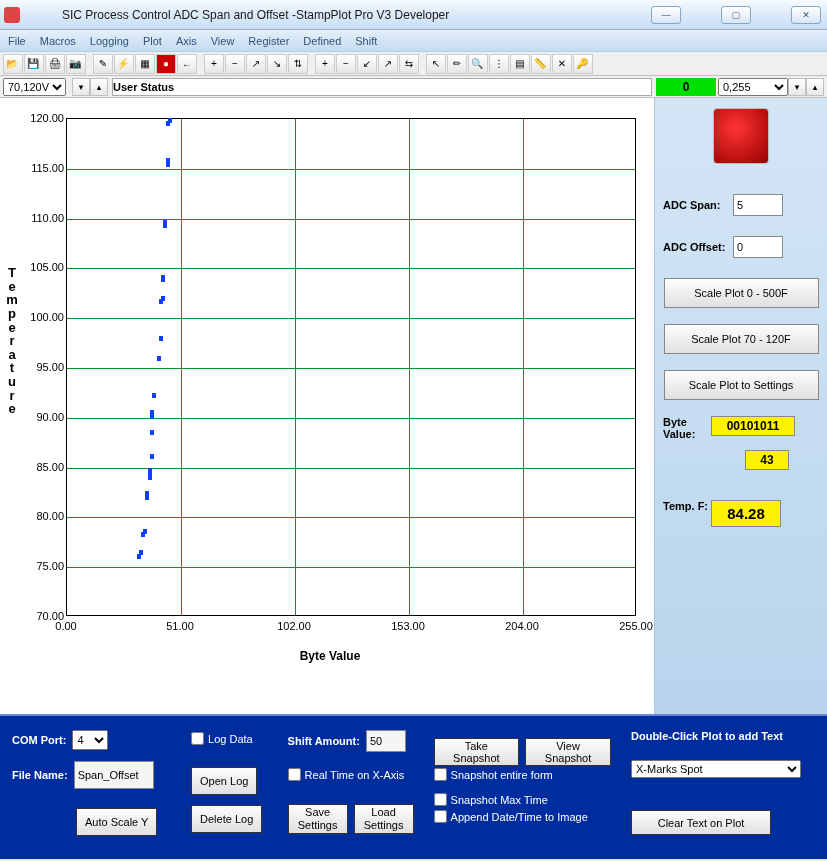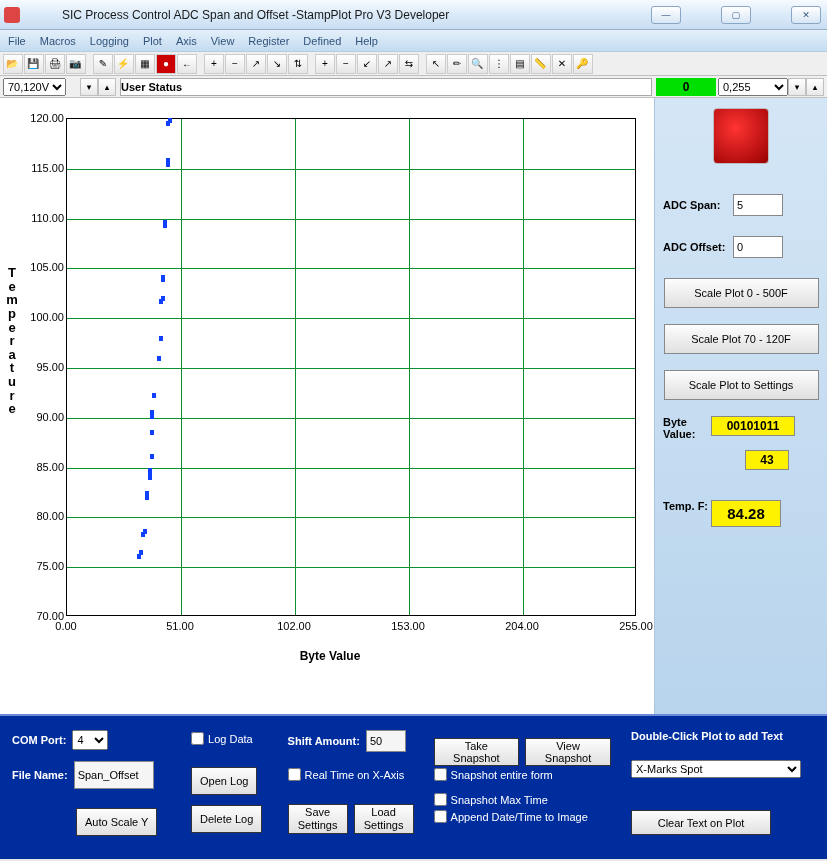--- a/index.html
+++ b/index.html
@@ -16,21 +16,21 @@
 .menubar { height: 22px; background: linear-gradient(#e4f0fa,#c4dbf0); display: flex; align-items: center; padding: 0 8px; font-size: 11px; color: #31537b; border-bottom: 1px solid #b4cbe2; }
 .menubar span { margin-right: 14px; cursor: default; }
 
 
 .toolbar { height: 24px; background: #efefef; display: flex; align-items: center; padding: 1px 3px; border-bottom: 1px solid #c0c0c0; }
 .tb-btn { width: 20px; height: 20px; border: 1px solid #ccc; background: linear-gradient(#fff,#e6e6e6); margin-right: 1px; display:flex; align-items:center; justify-content:center; font-size:10px; }
 .tb-gap { width: 6px; }
 
 
 .statusrow { height: 22px; background: #efefef; display: flex; align-items: center; padding: 2px 3px; border-bottom: 1px solid #c0c0c0; font-size:11px; }
-.statusrow .sel { height:18px; font-size:11px; margin-right: 14px; }
+.statusrow .sel { height:18px; font-size:11px; margin-right: 6px; }
 .statusrow .arrows { display:flex; }
 .statusrow .ar { width:18px; height:18px; border:1px solid #c0c0c0; background:linear-gradient(#fff,#e8e8e8); display:flex; align-items:center; justify-content:center; font-size:9px; }
 .userstatus { flex:1; height:18px; border:1px solid #aaa; background:#fff; margin: 0 4px; font-weight:bold; line-height:16px; }
 .counter { width:60px; height:18px; background:#00e000; color:#000; font-weight:bold; text-align:center; line-height:18px; font-size:12px; }
 .statusrow .sel2 { height:18px; font-size:11px; width:70px; margin-left:2px; }
 
 
 .bodywrap { display:flex; height: 616px; background:#fff; }
 .plotarea { width: 654px; background:#fff; padding: 8px 4px 4px 10px; position:relative; }
 .rightpanel { width: 173px; background: linear-gradient(#d4e6f6,#b8d4ec); border-left:1px solid #a9c5df; padding: 10px 8px; display:flex; flex-direction:column; align-items:center; }
@@ -95,21 +95,21 @@
 
 <div class="menubar">
   <span>File</span>
   <span>Macros</span>
   <span>Logging</span>
   <span>Plot</span>
   <span>Axis</span>
   <span>View</span>
   <span>Register</span>
   <span>Defined</span>
-  <span>Help</span>
+  <span>Shift</span>
 </div>
 
 <div class="toolbar">
   <div class="tb-btn">📂</div>
   <div class="tb-btn">💾</div>
   <div class="tb-btn">🖨</div>
   <div class="tb-btn">📷</div>
   <div class="tb-gap"></div>
   <div class="tb-btn">✎</div>
   <div class="tb-btn">⚡</div>

